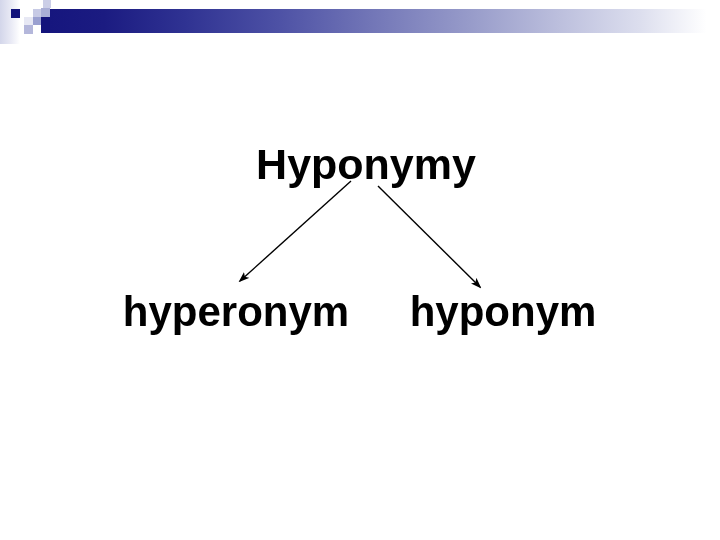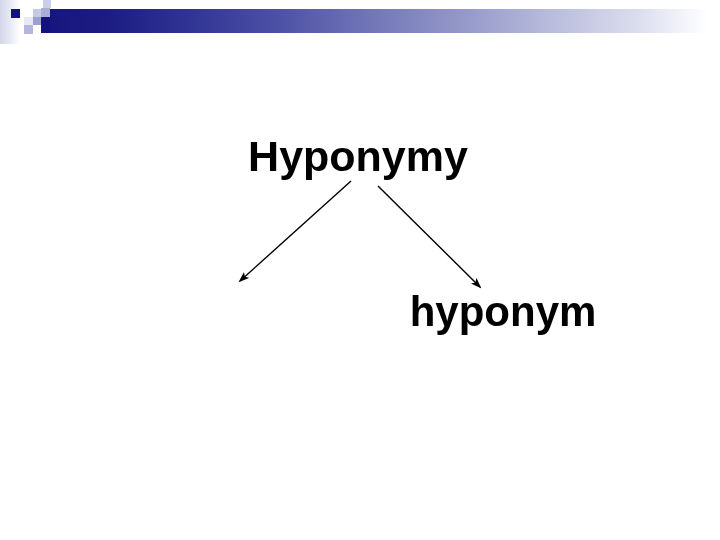--- a/index.html
+++ b/index.html
@@ -32,21 +32,21 @@
   .sq-med-a     { left: 41px; top: 8px;  width: 9px; height: 9px;  background: #a9aed6; }
   .sq-lighter   { left: 24px; top: 17px; width: 9px; height: 8px;  background: #e7e8f4; }
   .sq-med-b     { left: 33px; top: 17px; width: 8px; height: 8px;  background: #9aa0d0; }
   .sq-navy-b    { left: 41px; top: 17px; width: 9px; height: 16px; background: #13137b; }
   .sq-med-c     { left: 24px; top: 25px; width: 9px; height: 9px;  background: #b4b7db; }
 
   
   .title {
     position: absolute; left: 354px; top: 131px;
     transform: translateX(-50%);
-    margin: 4px;
+    margin: 12px;
     font-size: 43px; font-weight: bold; line-height: 1;
     color: #000000; white-space: nowrap;
   }
   .term {
     position: absolute; top: 291px;
     transform: translateX(-50%);
     font-size: 42px; font-weight: bold; line-height: 1;
     color: #000000; white-space: nowrap;
   }
   .term-1 { left: 236px; }
@@ -82,15 +82,16 @@
   <svg class="arrows" viewBox="0 0 720 540">
     <defs>
       <marker id="ah" markerWidth="11" markerHeight="9" refX="9" refY="4.5" orient="auto" markerUnits="userSpaceOnUse">
         <path class="head" d="M0,0.5 L11,4.5 L0,8.5 L2.5,4.5 Z"></path>
       </marker>
     </defs>
     <line x1="351" y1="181" x2="240" y2="281" marker-end="url(#ah)"></line>
     <line x1="378" y1="186" x2="480" y2="287" marker-end="url(#ah)"></line>
   </svg>
 
+  <div class="term term-1">hyperonym</div>
   <div class="term term-2">hyponym</div>
 
 </div>
 
 </body></html>

